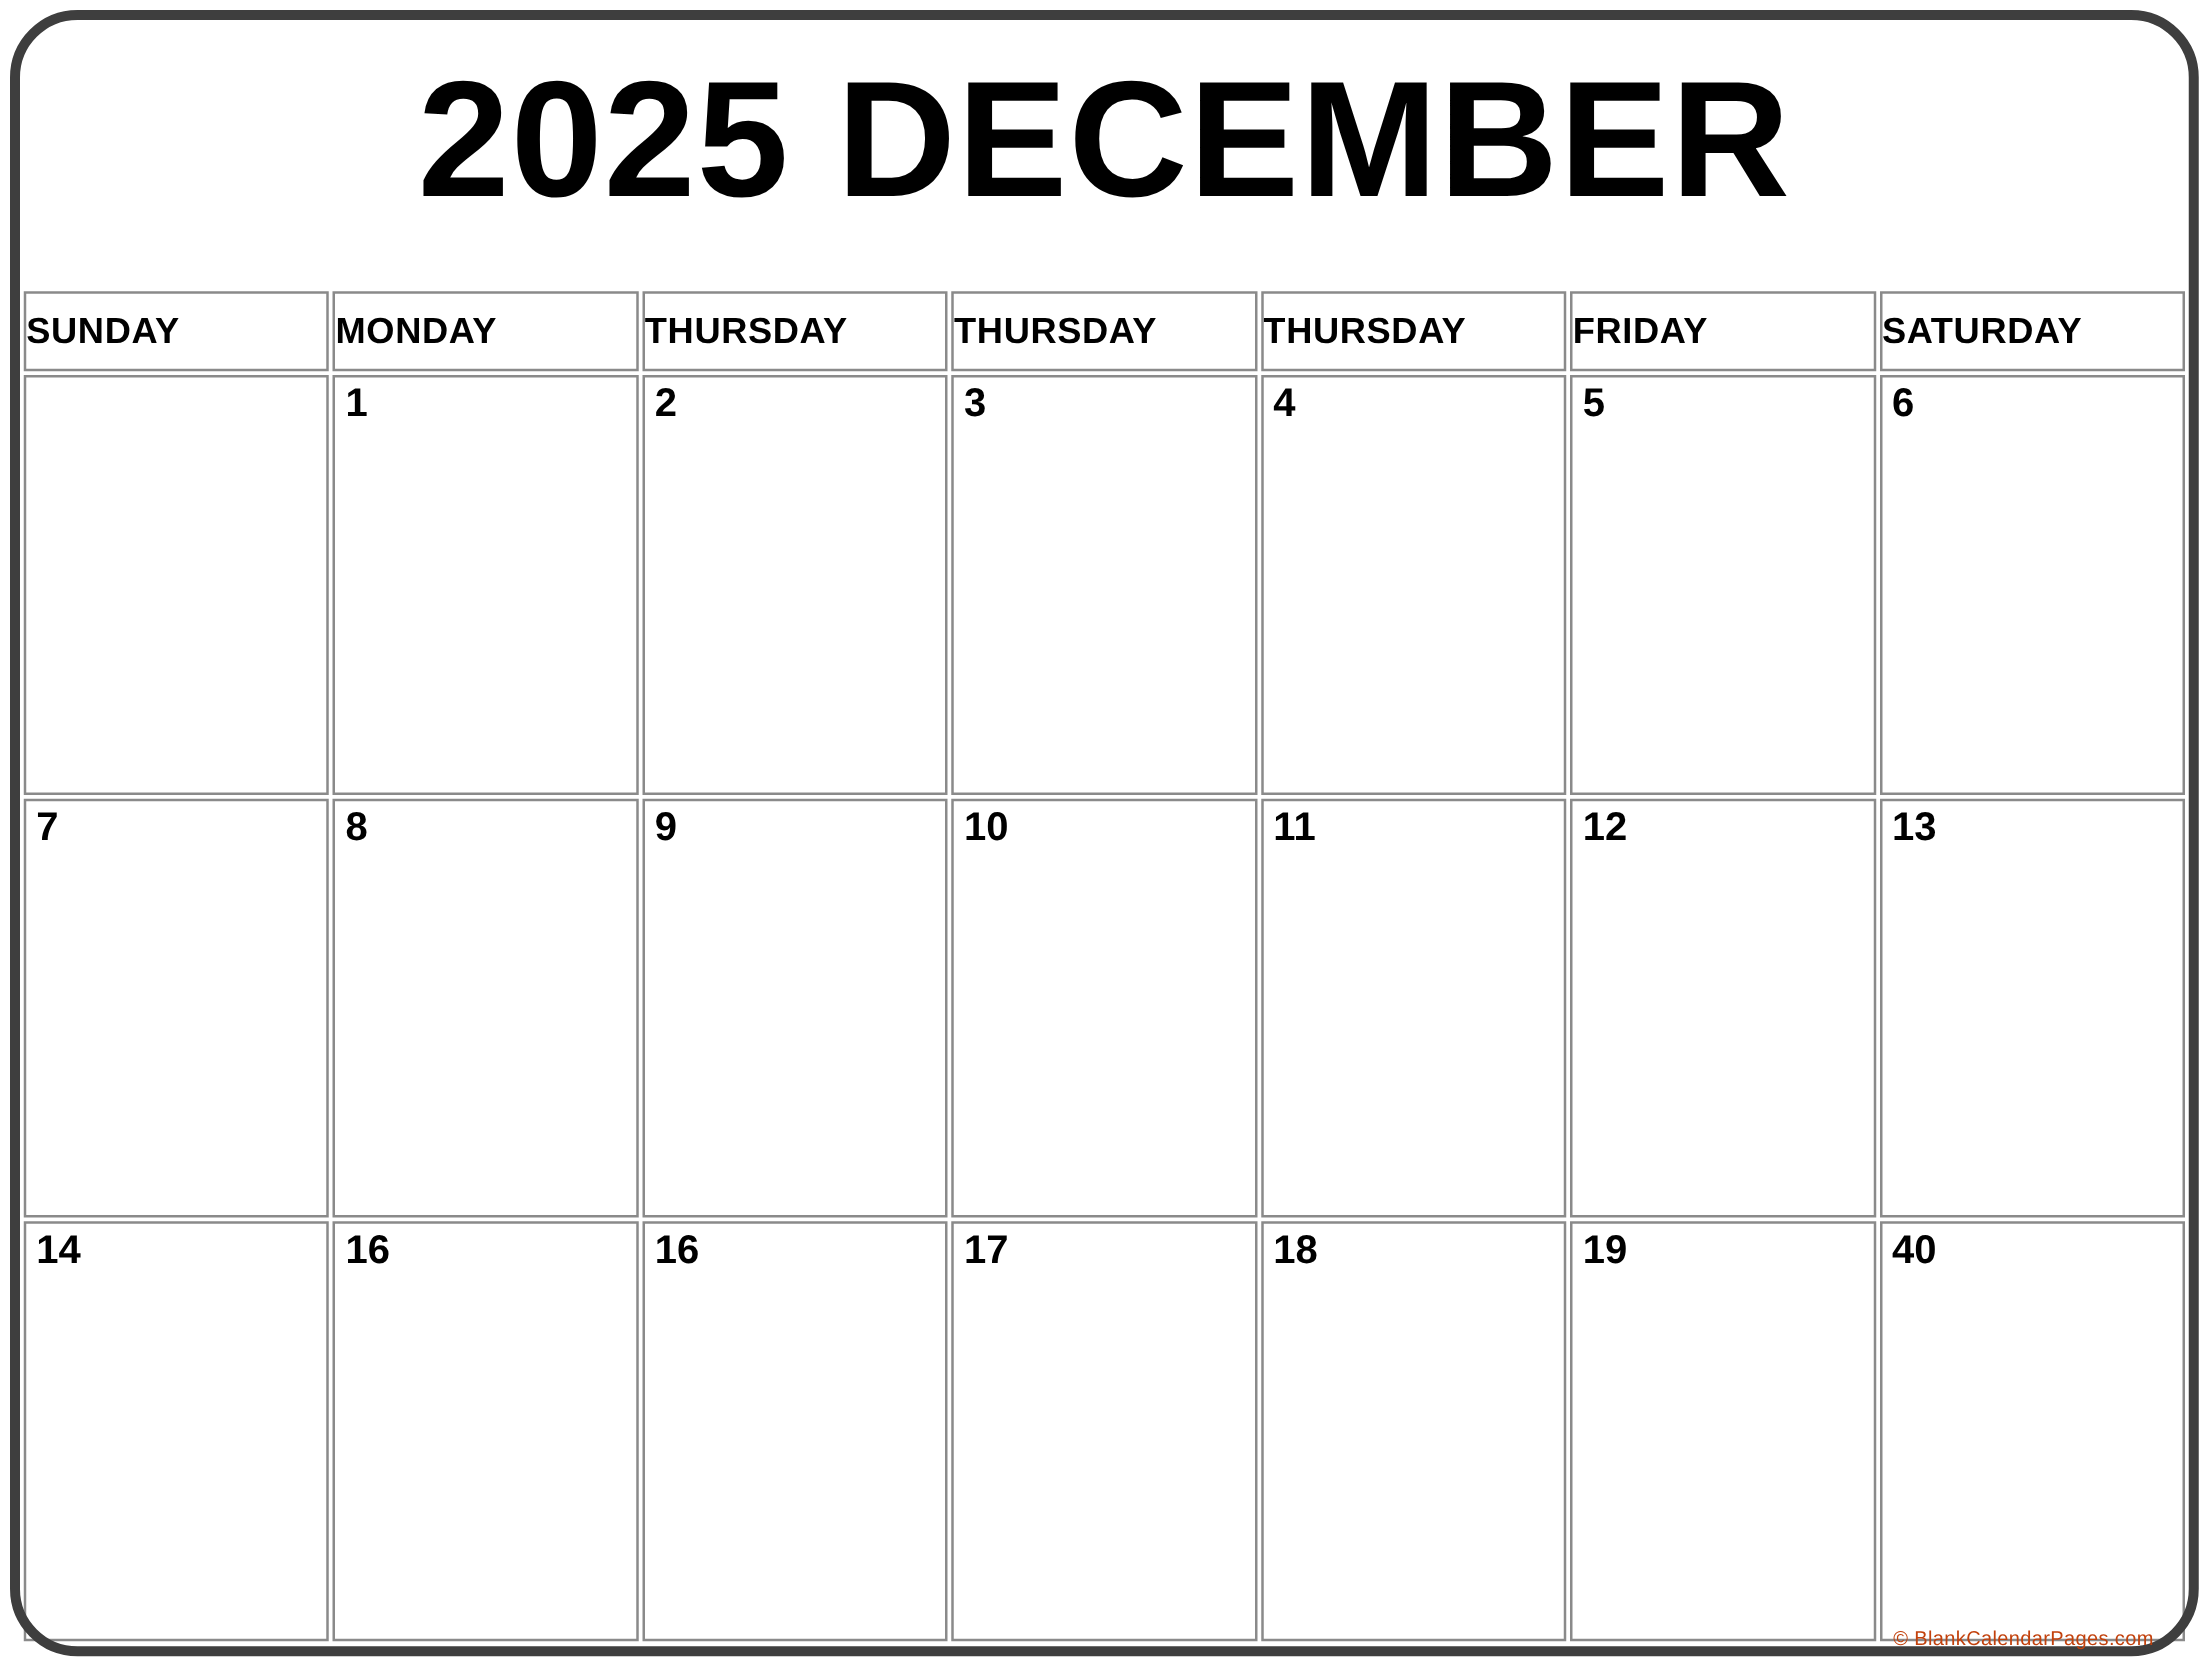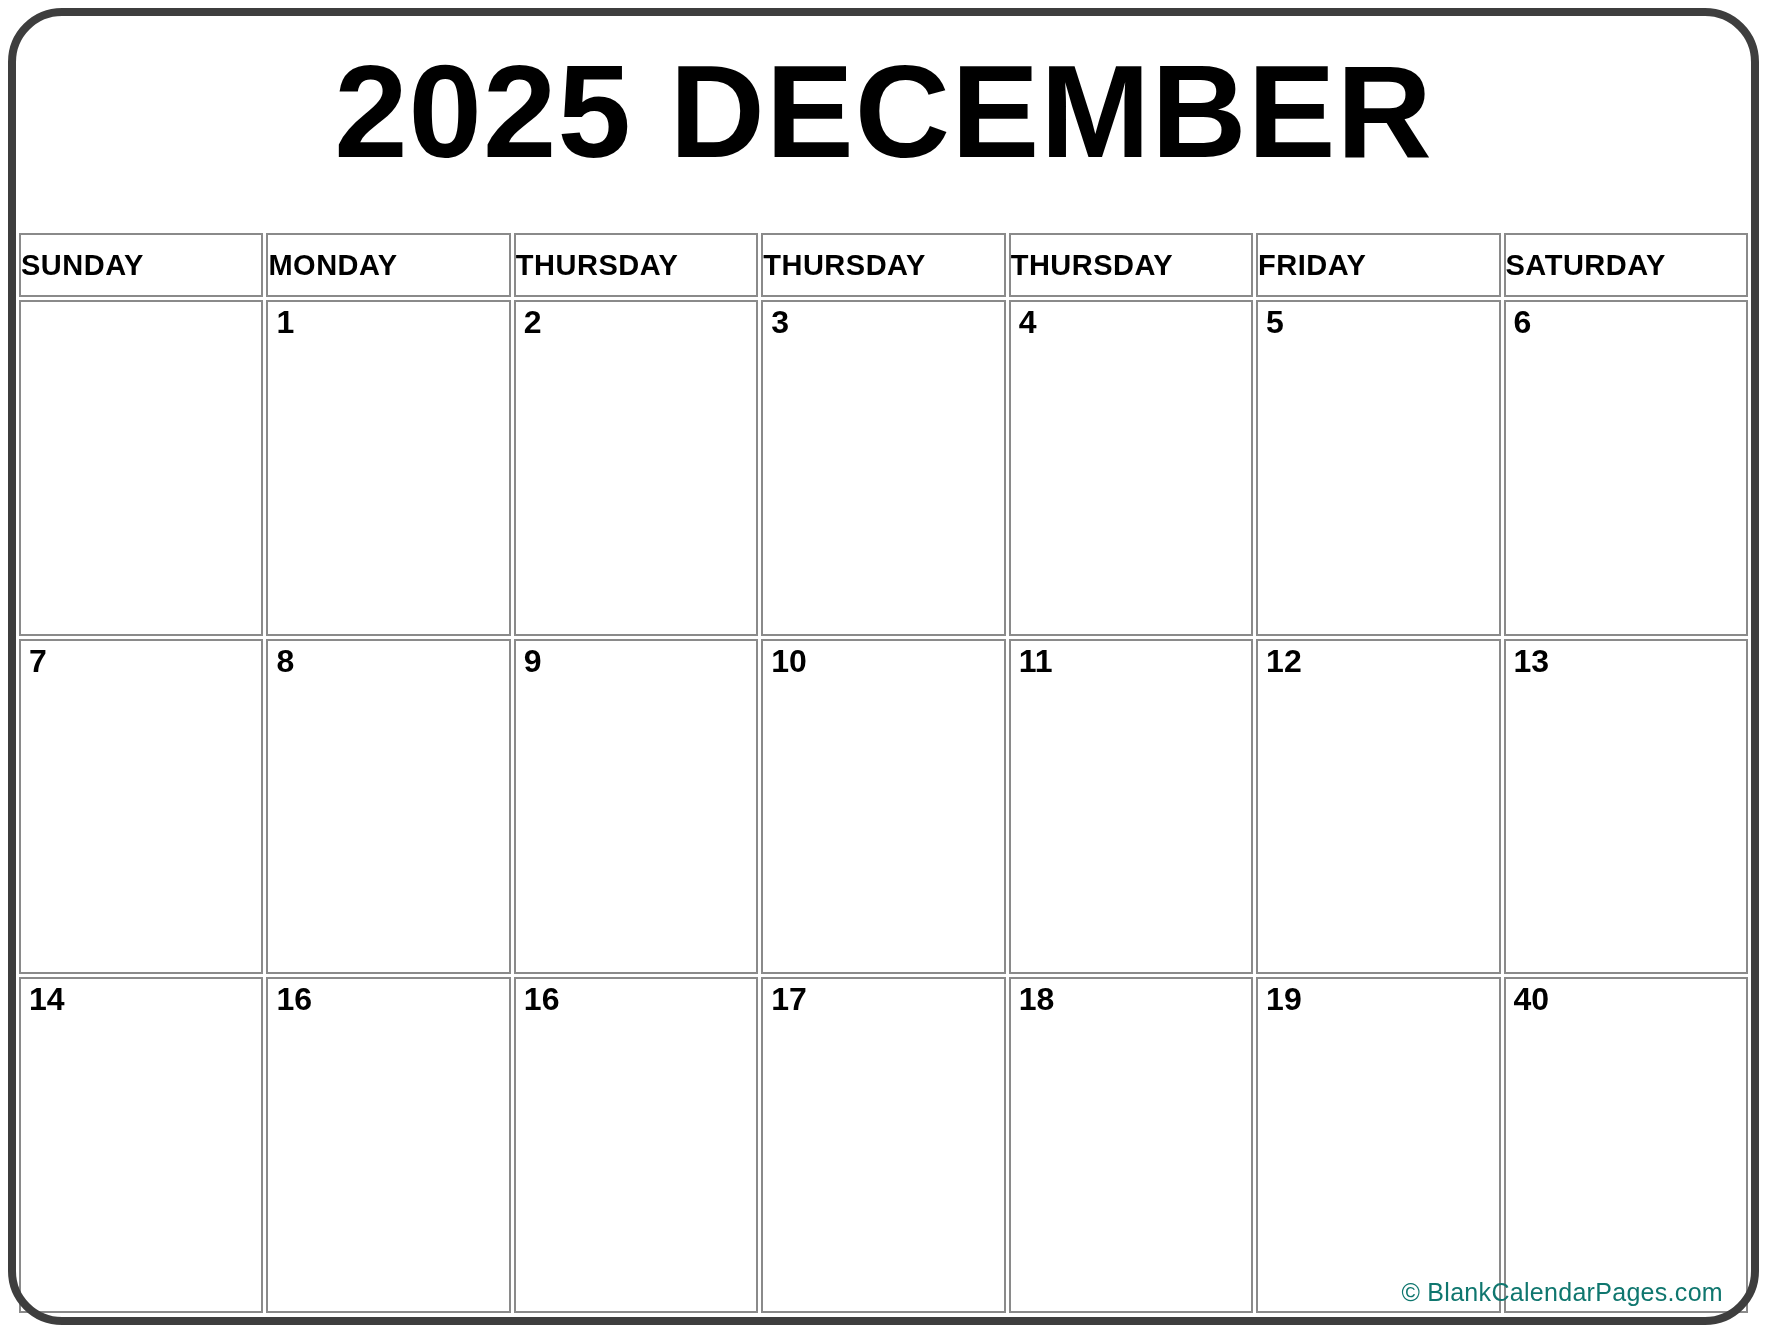--- a/index.html
+++ b/index.html
@@ -66,23 +66,23 @@
   }
   .date-num {
     font-size: 32px;
     font-weight: bold;
     line-height: 36px;
     display: inline-block;
   }
   .watermark {
     position: absolute;
     right: 44px;
-    bottom: 26px;
-    font-size: 25px;
-    color: #0f766e;
+    bottom: 12px;
+    font-size: 16px;
+    color: #c2410c;
     z-index: 6;
     letter-spacing: 0.3px;
   }
 </style>
 </head>
 <body>
 
 <div class="page">
 
   <h1 class="title">2025 DECEMBER</h1>

